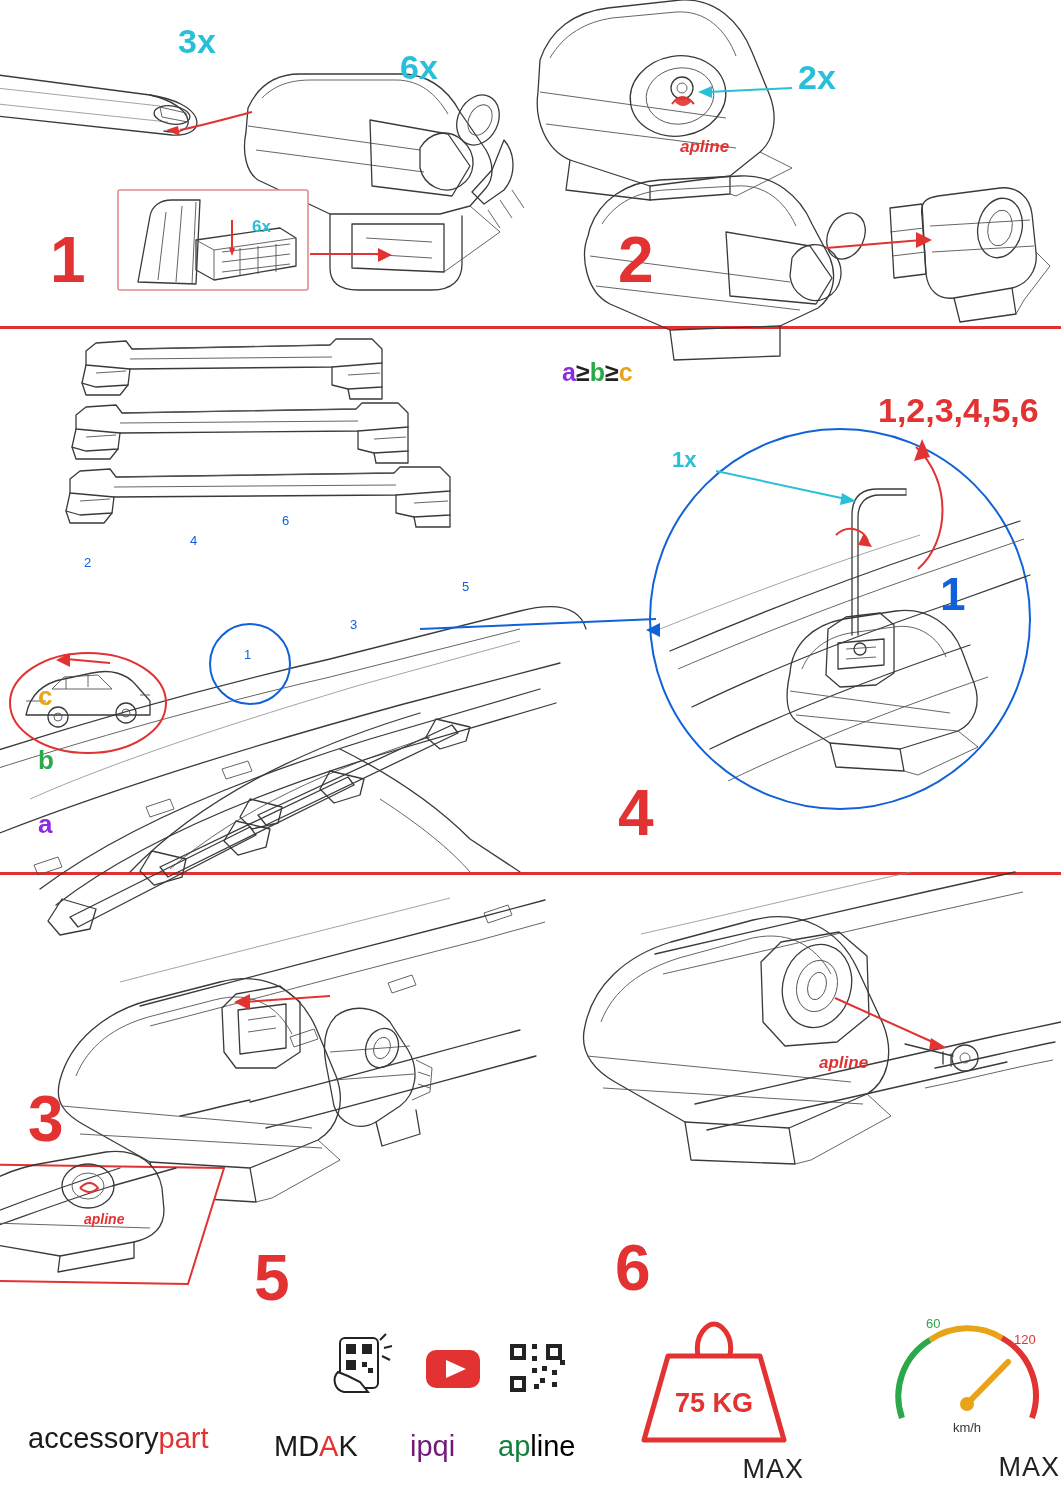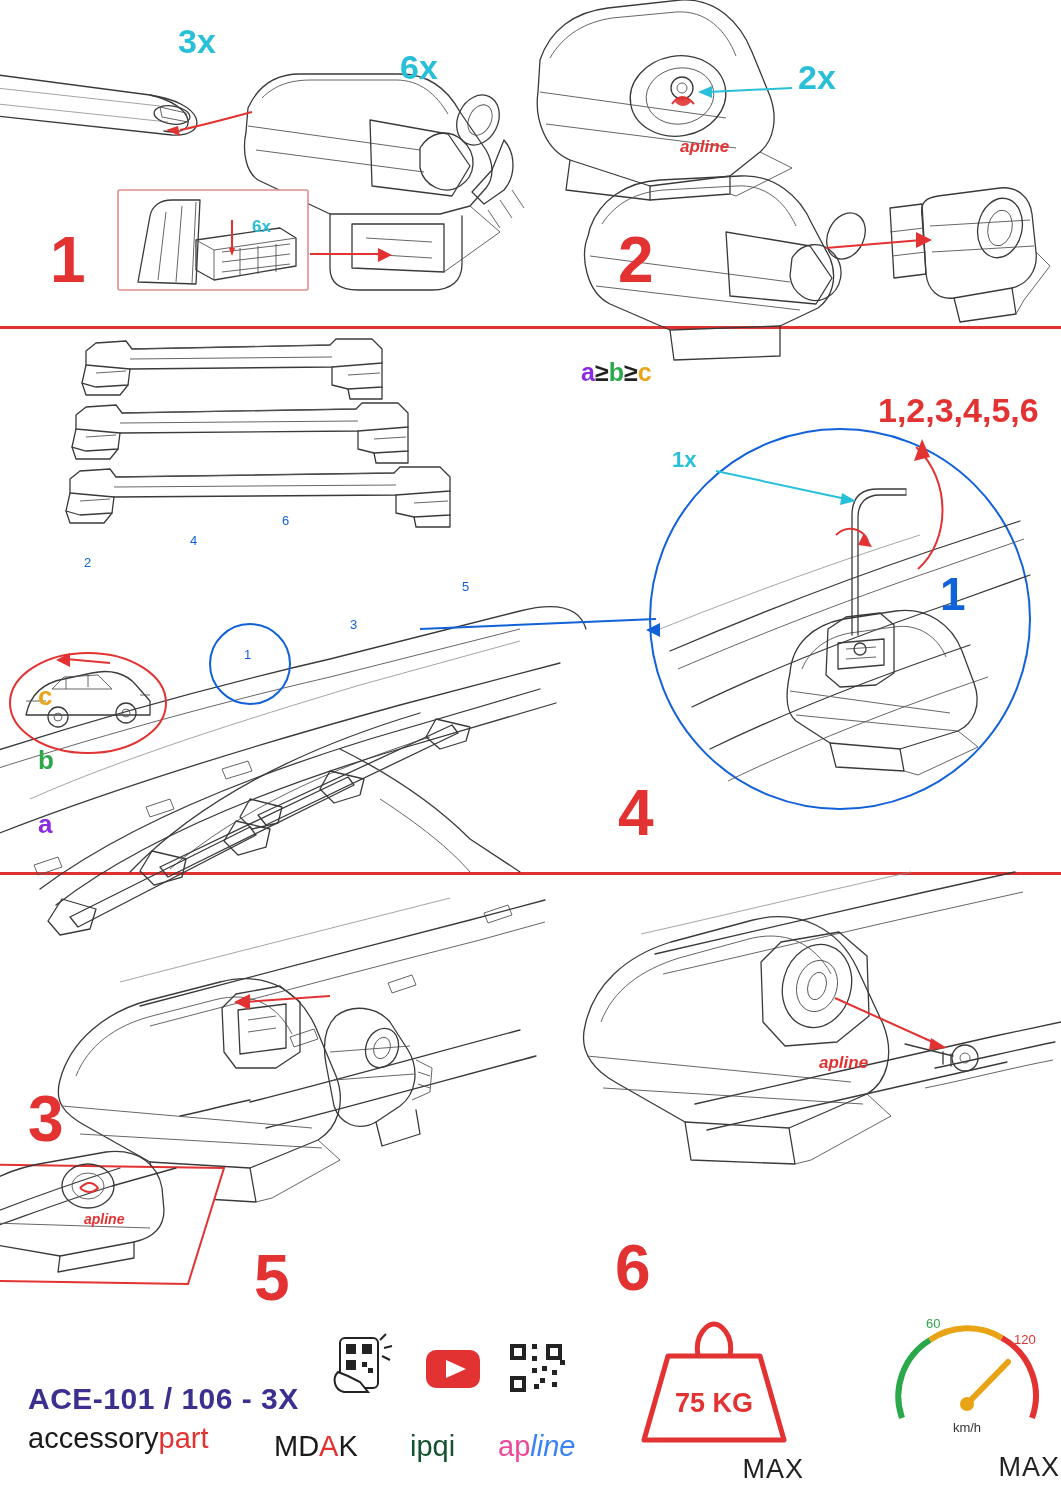--- a/index.html
+++ b/index.html
@@ -237,21 +237,21 @@
         <path class="red" stroke-width="1.6" d="M110,334 L66,330"></path>
         <path class="redf" d="M70,324 L56,331 L70,338 Z"></path>
       </g>
     </svg>
     <div class="letter" style="position:absolute;left:38px;top:352px;color:#e8a317;">c</div>
     <div class="letter" style="position:absolute;left:38px;top:416px;color:#2aa84a;">b</div>
     <div class="letter" style="position:absolute;left:38px;top:480px;color:#8a2be2;">a</div>
     <div class="stepnum" style="position:absolute;left:28px;top:758px;">3</div>
   </div>
 
-  <div style="position:absolute;left:581px;top:358px;">
+  <div style="position:absolute;left:562px;top:358px;">
     <span class="ineq" style="color:#8a2be2;">a</span><span class="ineq" style="color:#222;">≥</span><span class="ineq" style="color:#2aa84a;">b</span><span class="ineq" style="color:#222;">≥</span><span class="ineq" style="color:#e8a317;">c</span>
   </div>
 
   <div class="panel" style="left:600px;top:329px;width:461px;height:543px;">
     <svg width="461" height="543" viewBox="0 0 461 543">
       <circle class="blue" cx="240" cy="290" r="190"></circle>
 
       <g>
         <path class="blue" d="M-180,300 L56,290"></path>
         <path class="bluef" d="M-176,294 L-190,301 L-176,308 Z" transform="translate(236,0)"></path>
@@ -388,32 +388,31 @@
         <circle class="ln" cx="420" cy="182" r="13"></circle>
         <circle class="ln-thin" cx="420" cy="182" r="5"></circle>
         <path class="red" stroke-width="1.8" d="M290,122 L392,168"></path>
         <path class="redf" d="M386,162 L402,172 L384,174 Z"></path>
       </g>
     </svg>
     <div class="stepnum" style="position:absolute;left:70px;top:360px;">6</div>
   </div>
 
   <div class="panel" style="left:28px;top:1382px;width:600px;height:110px;">
-    <div class="footer-code">ACE-101 / 106 - 3X</div>
     <div style="position:absolute;left:0;top:40px;" class="brand1">
       <span style="color:#1a1a1a;">accessory</span><span style="color:#e23232;">part</span>
     </div>
     <div style="position:absolute;left:246px;top:48px;" class="brand1">
       <span style="color:#1a1a1a;">MD</span><span style="color:#e23232;">A</span><span style="color:#1a1a1a;">K</span>
     </div>
     <div style="position:absolute;left:382px;top:48px;" class="brand1">
-      <span style="color:#14532d;margin-top:18px;">ipqi</span>
+      <span style="color:#701a75;margin-top:18px;">ipqi</span>
     </div>
     <div style="position:absolute;left:470px;top:48px;" class="brand1">
-      <span style="color:#ec4899;">ap</span><span style="color:#3b82f6;font-style:italic;">line</span>
+      <span style="color:#15803d;">ap</span><span style="color:#000000;">line</span>
     </div>
   </div>
 
   <div class="panel" style="left:330px;top:1336px;width:300px;height:60px;">
     <svg width="300" height="60" viewBox="0 0 300 60">
       <g>
         <rect x="10" y="2" width="38" height="50" rx="5" fill="#fff" stroke="#222" stroke-width="2"></rect>
         <rect x="16" y="8" width="10" height="10" fill="#222"></rect>
         <rect x="32" y="8" width="10" height="10" fill="#222"></rect>
         <rect x="16" y="24" width="10" height="10" fill="#222"></rect>

